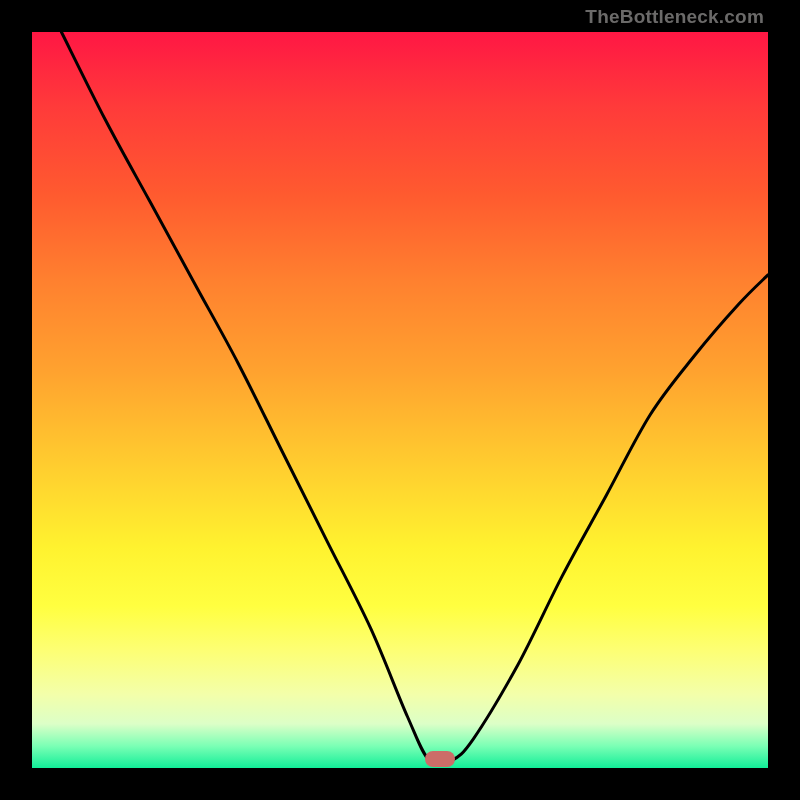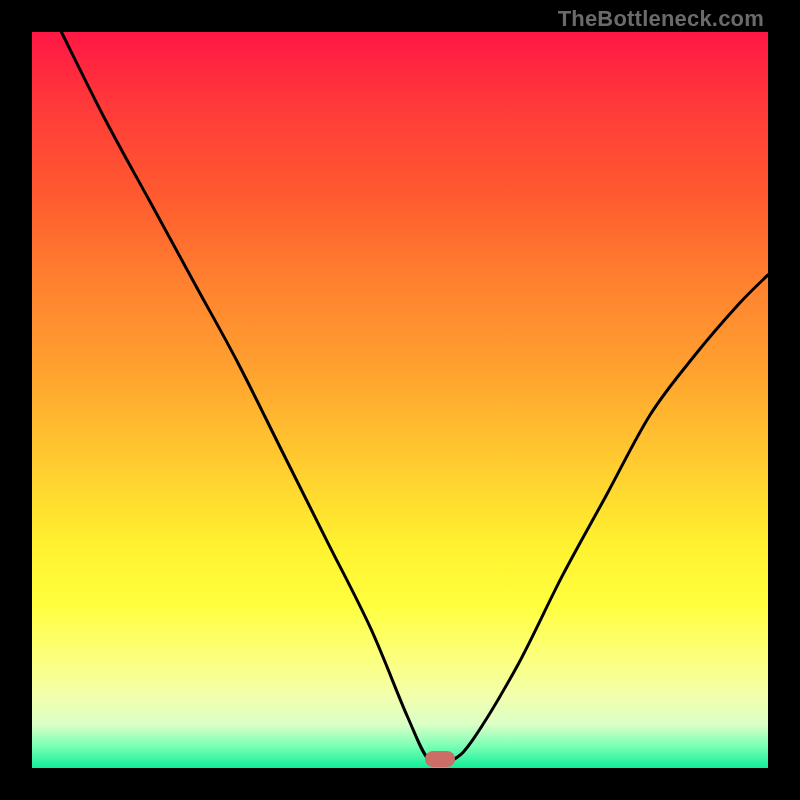--- a/index.html
+++ b/index.html
@@ -37,21 +37,21 @@
       #7bffb5 97%,
       #11ee98 100%
     );
   }
   .attribution {
     position: absolute;
     top: 6px;
     right: 36px;
     font-family: Arial, Helvetica, sans-serif;
     font-weight: 700;
-    font-size: 22px;
+    font-size: 19px;
     color: #6b6a69;
     letter-spacing: 0.2px;
   }
   svg.curve {
     position: absolute;
     left: 0;
     top: 0;
     width: 736px;
     height: 736px;
     overflow: visible;

